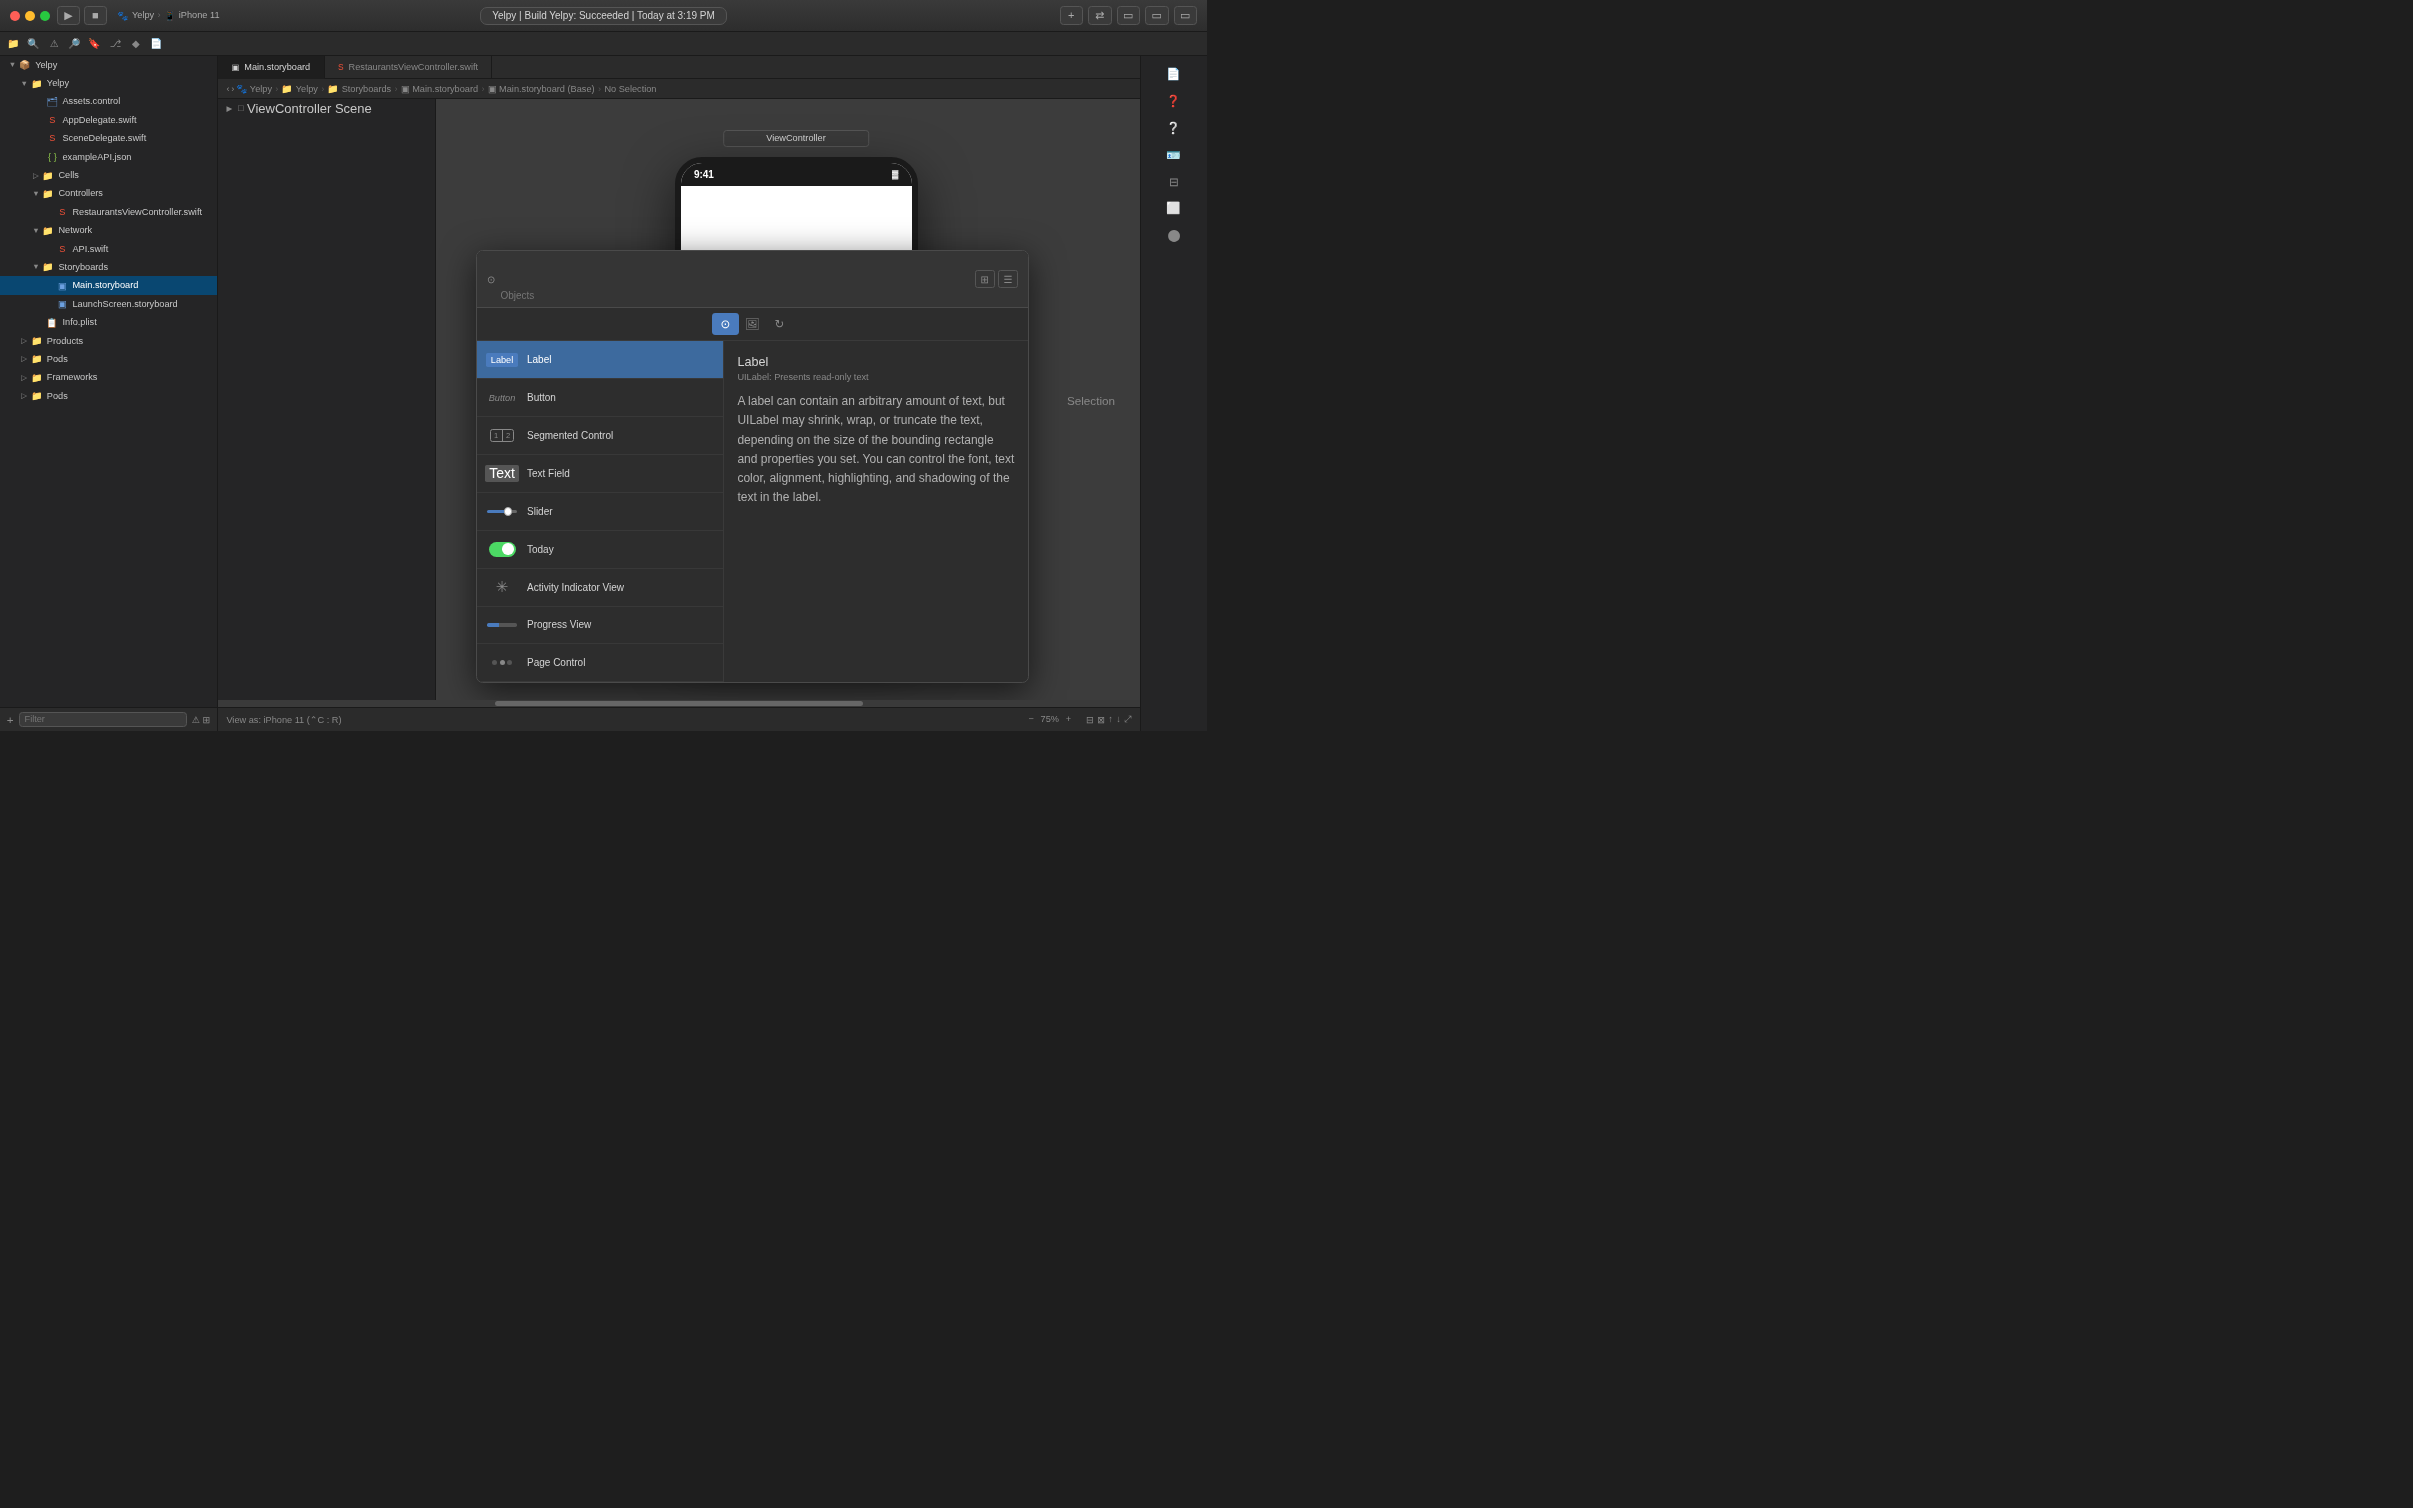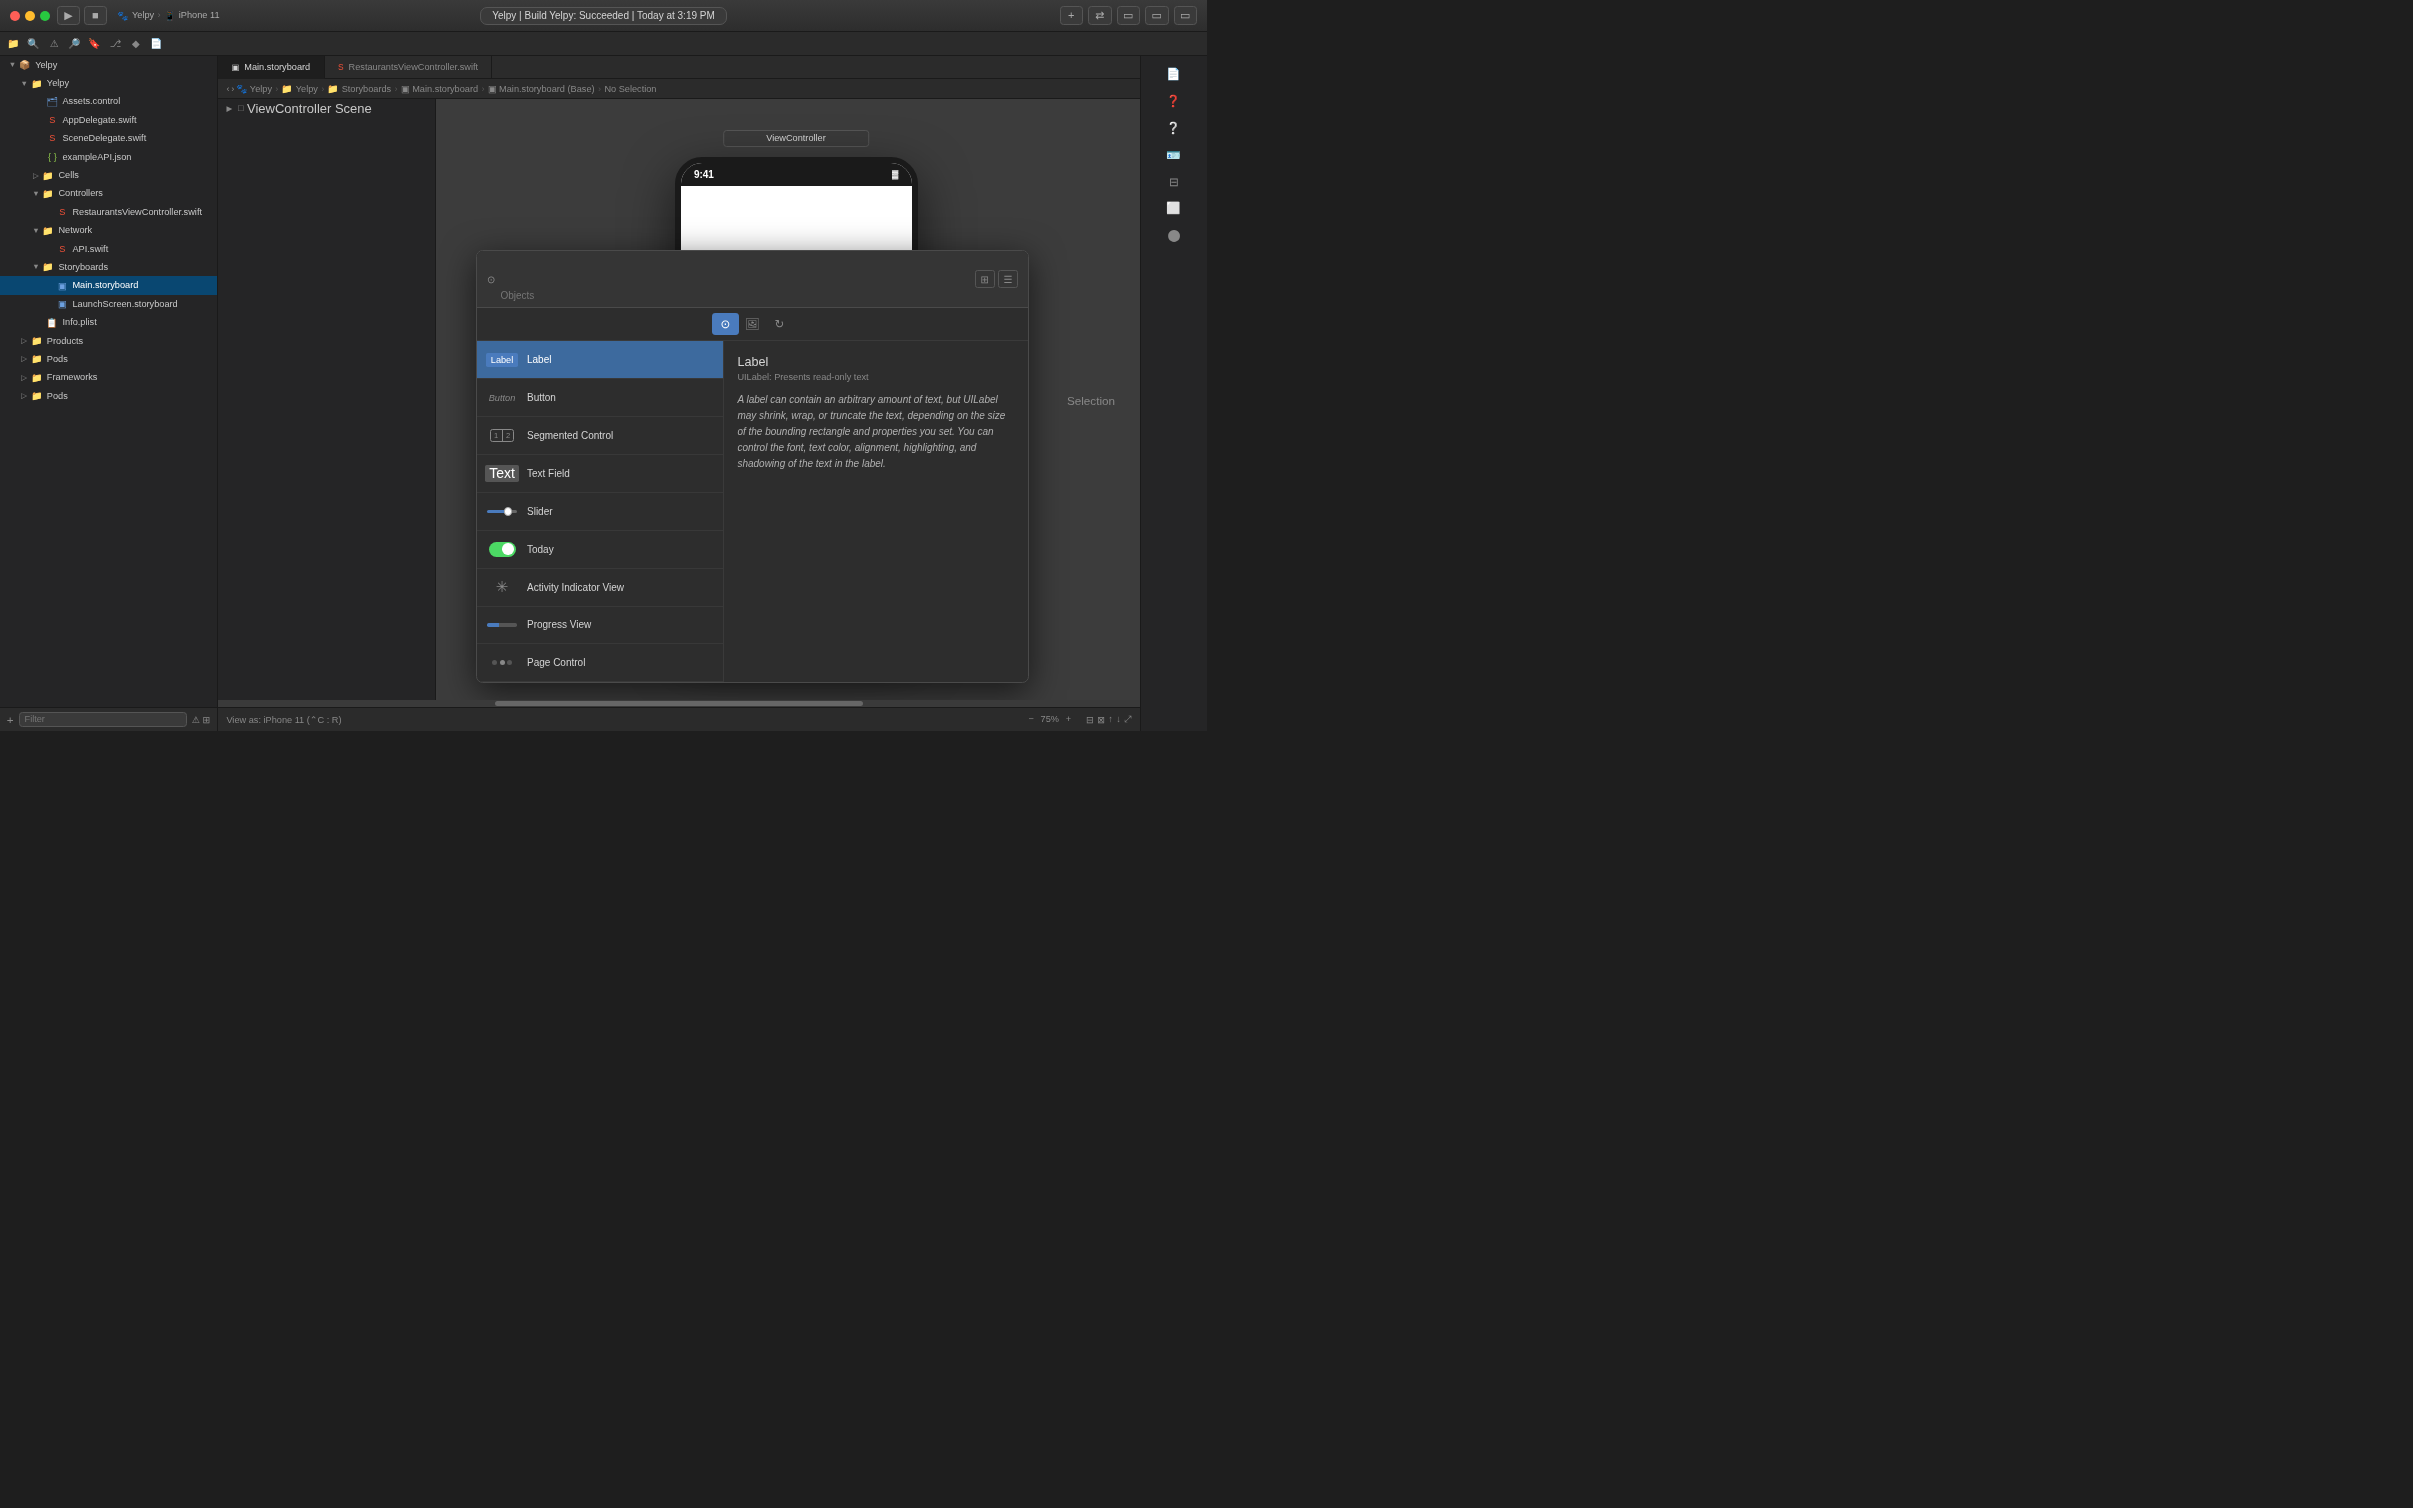--- a/index.html
+++ b/index.html
@@ -299,21 +299,21 @@
     .page-dot { width: 5px; height: 5px; border-radius: 50%; background: #555; }
     .page-dot.active { background: #888; }
 
     
     .objects-desc {
       flex: 1;
       padding: 13.4px;
     }
     .desc-title { font-size: 12.6px; color: #d4d4d4; font-weight: 500; margin-bottom: 3.4px; }
     .desc-subtitle { font-size: 9.2px; color: #888; margin-bottom: 10px; }
-    .desc-body { font-size: 10px; color: #b0b0b0; line-height: 1.6; font-style: italic; }
+    .desc-body { font-size: 12px; color: #b0b0b0; line-height: 1.6; }
 
     
     .right-panel {
       width: 67px;
       background: #252526;
       border-left: 0.8px solid #1a1a1a;
       display: flex;
       flex-direction: column;
       align-items: center;
       padding: 6.7px 3.4px;

